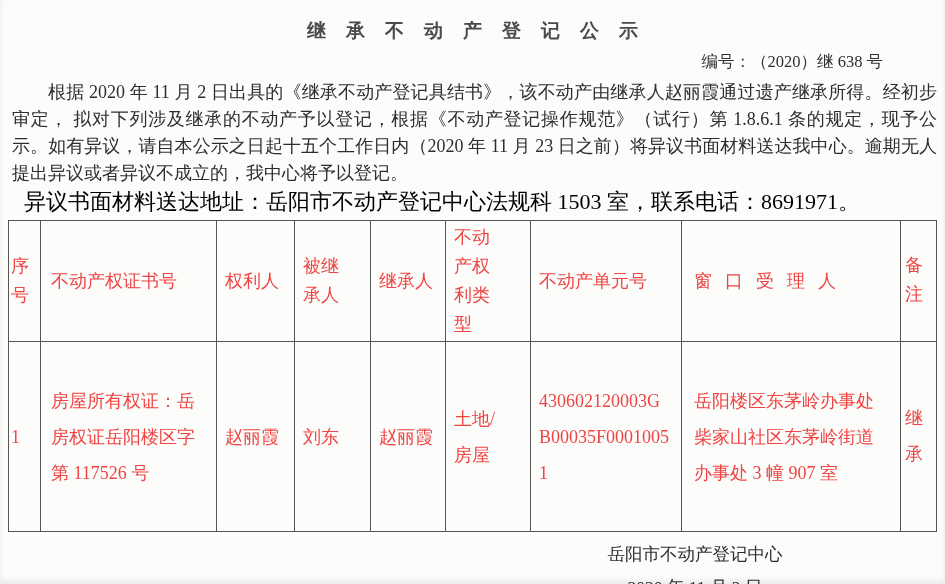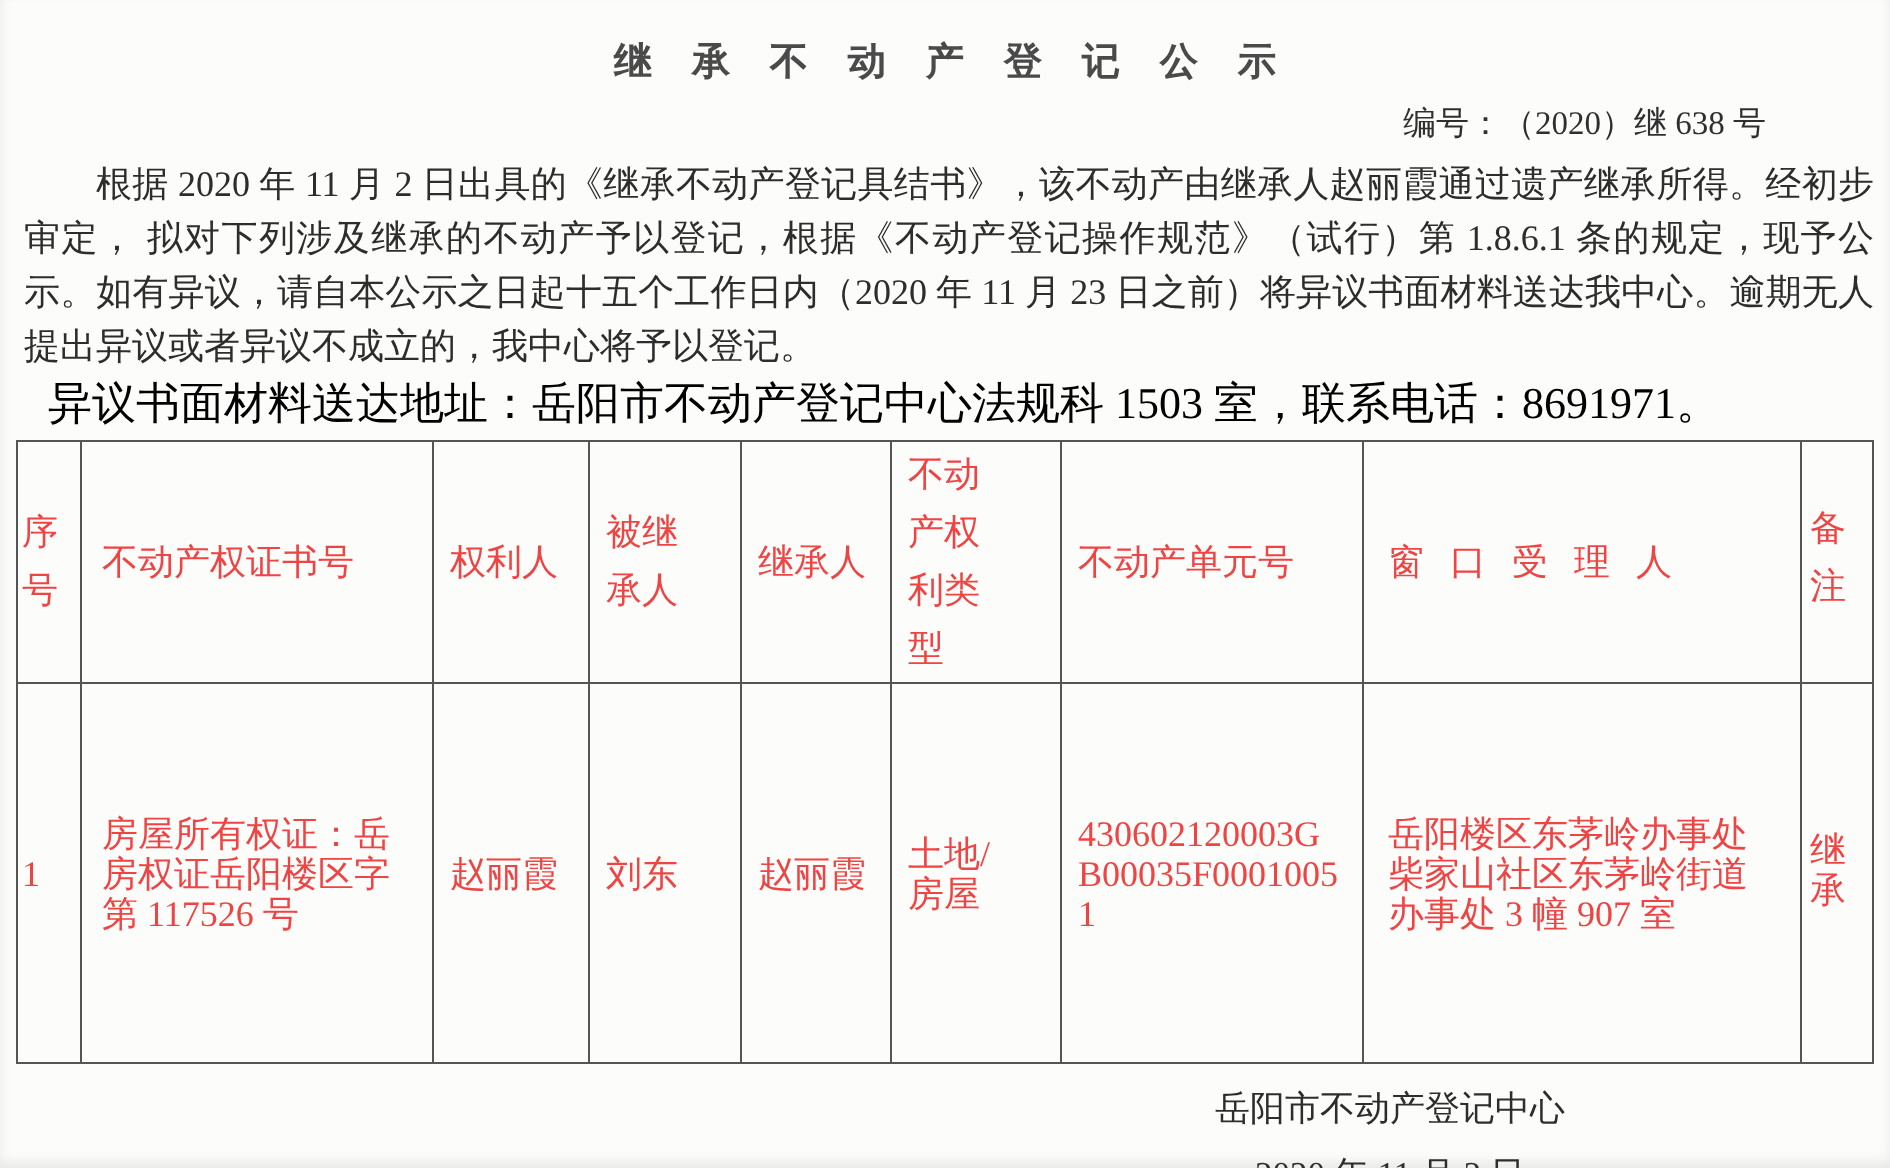--- a/index.html
+++ b/index.html
@@ -64,21 +64,21 @@
   .reg-table th, .reg-table td {
     border: 1px solid #555;
     font-weight: normal;
     vertical-align: middle;
     text-align: left;
     overflow: hidden;
   }
   .reg-table thead tr { height: 83px; }
   .reg-table tbody tr { height: 190px; }
   .reg-table th { line-height: 29px; }
-  .reg-table td { line-height: 20px; }
+  .reg-table td { line-height: 36px; }
 
   .h-seq, .c-seq     { text-align: center; padding: 2px; }
   .h-cert            { padding: 2px 8px 2px 10px; }
   .c-cert            { padding: 2px 10px; }
   .h-holder, .c-holder { padding: 2px 6px 2px 8px; }
   .h-decedent        { padding: 2px 28px 2px 8px; }
   .c-decedent        { padding: 2px 6px 2px 8px; }
   .h-heir, .c-heir   { padding: 2px 6px 2px 8px; }
   .h-type            { padding: 2px 26px 2px 8px; }
   .c-type            { padding: 2px 24px 2px 8px; }

